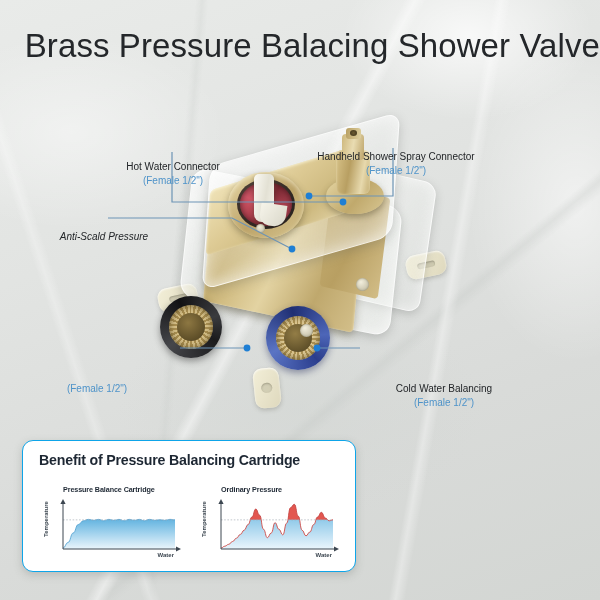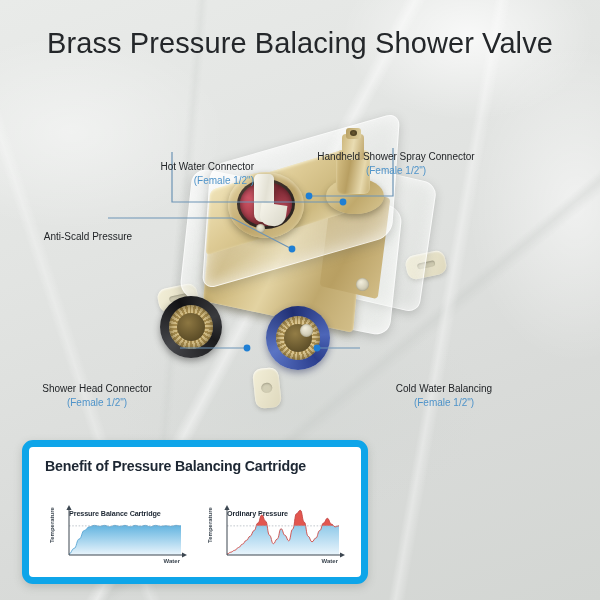--- a/index.html
+++ b/index.html
@@ -22,22 +22,22 @@
     content:"";position:absolute;inset:0;opacity:.5;
     background:
       linear-gradient(118deg, rgba(255,255,255,0) 44%, rgba(255,255,255,.9) 45.2%, rgba(255,255,255,0) 46.4%),
       linear-gradient(100deg, rgba(255,255,255,0) 70%, rgba(255,255,255,.7) 71%, rgba(255,255,255,0) 72.4%),
       linear-gradient(72deg, rgba(255,255,255,0) 18%, rgba(255,255,255,.55) 19%, rgba(255,255,255,0) 20.2%),
       linear-gradient(140deg, rgba(196,200,197,0) 61%, rgba(196,200,197,.65) 62%, rgba(196,200,197,0) 63.3%),
       linear-gradient(95deg, rgba(200,204,201,0) 30%, rgba(200,204,201,.5) 31%, rgba(200,204,201,0) 32%);
   }
 
   
-  #title{position:absolute;left:0;right:0;top:27px;text-align:center;
-    font-size:29px;color:#24272a;letter-spacing:.1px;white-space:nowrap;}
+  #title{position:absolute;left:0;right:0;top:27px;text-align:right;
+    font-size:33px;color:#24272a;letter-spacing:.1px;white-space:nowrap;}
 
   
   .callout{position:absolute;font-size:10px;color:#222528;line-height:1.38;margin-top:44px;}
   .callout .sub{display:block;color:#4e93c9;}
   .c-center{text-align:center;}
 
   
   #leaders{position:absolute;left:0;top:0;width:600px;height:600px;pointer-events:none;}
 
   
@@ -131,29 +131,29 @@
 
   
   .screw{background:radial-gradient(circle at 38% 32%,#f2eedc,#b9b49a);border-radius:50%;
     box-shadow:inset 0 0 2px rgba(90,88,70,.6);}
   #sc1{left:206px;top:150px;width:13px;height:13px;}
   #sc2{left:150px;top:196px;width:13px;height:13px;}
   #sc3{left:106px;top:96px;width:9px;height:9px;}
 
   
   #panel{position:absolute;left:22px;top:440px;width:332px;height:130px;
-    background:#ffffff;border:7px solid #0ea5e9;border-radius:11px;
+    background:#ffffff;border:1px solid #0ea5e9;border-radius:11px;
     box-shadow:0 3px 9px rgba(110,115,110,.3);}
   #panel-title{position:absolute;left:16px;top:11px;font-size:14.2px;font-weight:bold;
     color:#1d2733;letter-spacing:-.2px;}
   .mini{position:absolute;top:44px;width:148px;height:76px;}
   #mini-a{left:14px;}
   #mini-b{left:172px;}
   .mini-head{font-size:7.2px;font-weight:bold;color:#1d2733;line-height:1.25;
-    position:absolute;left:26px;top:18px;letter-spacing:-.1px;}
+    position:absolute;left:26px;top:0;letter-spacing:-.1px;}
   .mini svg{position:absolute;left:0;top:0;}
   .ax{font-size:6px;fill:#3c4650;font-family:"Liberation Sans", sans-serif;font-weight:bold;}
 </style>
 </head>
 <body>
 
 <div id="bg"></div>
 
 <div id="title">Brass Pressure Balacing Shower Valve</div>
 
@@ -204,36 +204,35 @@
   </g>
   <g fill="#1f7fd4">
     <circle cx="343" cy="202" r="3.4"></circle>
     <circle cx="309" cy="196" r="3.4"></circle>
     <circle cx="292" cy="249" r="3.4"></circle>
     <circle cx="247" cy="348" r="3.4"></circle>
     <circle cx="317" cy="348" r="3.4"></circle>
   </g>
 </svg>
 
-<div class="callout c-center" style="left:92px;top:116px;width:162px;text-align:right;">
+<div class="callout c-center" style="left:92px;top:116px;width:162px;">
   <span>Hot Water Connector</span>
   <span class="sub">(Female 1/2")</span>
 </div>
 
 <div class="callout c-center" style="left:300px;top:106px;width:192px;">
   <span>Handheld Shower Spray Connector</span>
   <span class="sub">(Female 1/2")</span>
 </div>
 
-<div class="callout c-center" style="left:18px;top:186px;width:140px;">
+<div class="callout c-center" style="left:34px;top:186px;width:140px;font-style:italic;">
   <span>Anti-Scald Pressure</span>
 </div>
 
 <div class="callout c-center" style="left:14px;top:338px;width:166px;">
-  <span>Shower Head Connector</span>
   <span class="sub">(Female 1/2")</span>
 </div>
 
 <div class="callout c-center" style="left:362px;top:338px;width:164px;">
   <span>Cold Water Balancing</span>
   <span class="sub">(Female 1/2")</span>
 </div>
 
 <div id="panel">
   <div id="panel-title">Benefit of Pressure Balancing Cartridge</div>

